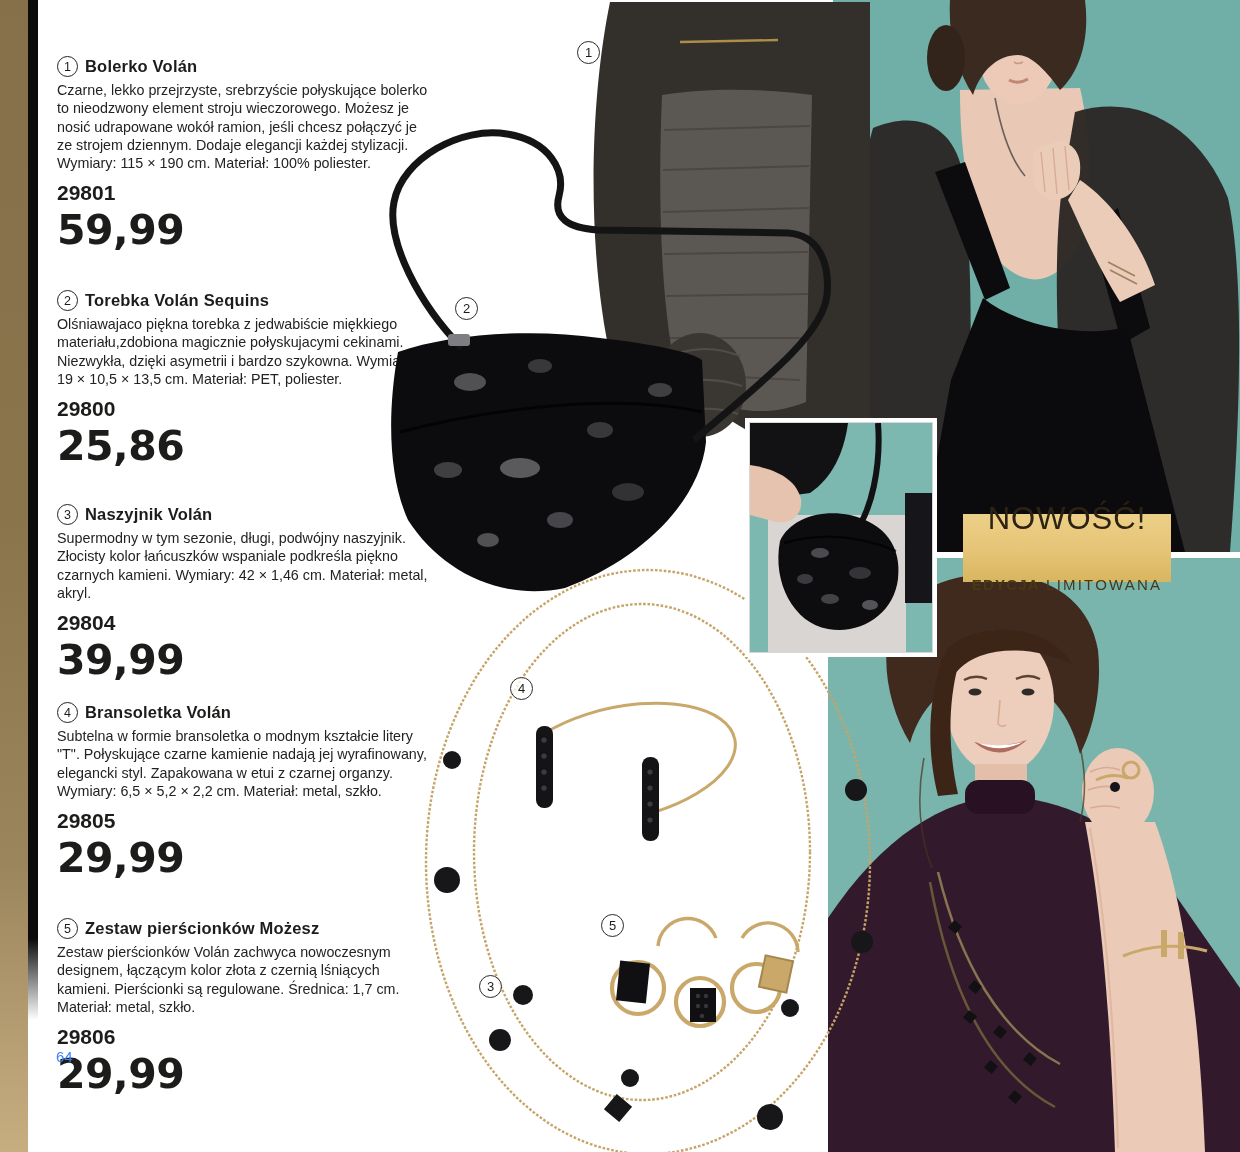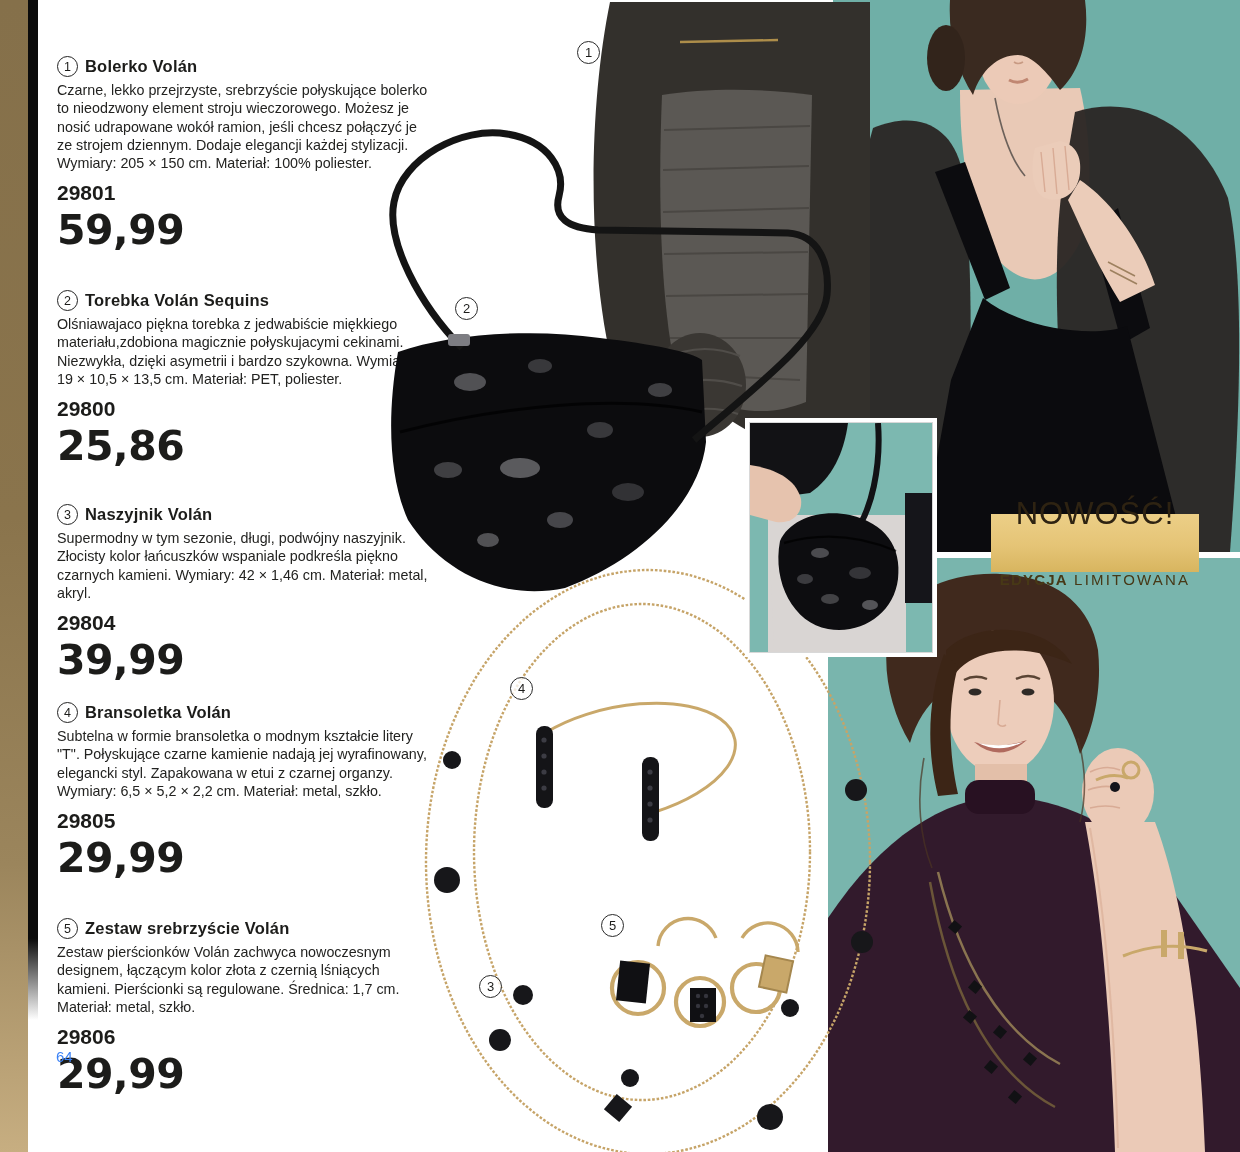--- a/index.html
+++ b/index.html
@@ -21,21 +21,21 @@
   .pagenum{position:absolute;left:40px;top:1048px;font-size:15px;color:#3b82f6;margin-left:16px;}
   
   .photo{position:absolute;overflow:hidden;z-index:10;}
   #photo-top{left:833px;top:0;width:407px;height:552px;background:#6fafa7;}
   #photo-bottom{left:828px;top:558px;width:412px;height:594px;background:#79b5ad;}
   
   .inset{position:absolute;left:745px;top:418px;width:192px;height:239px;background:#ffffff;
          z-index:30;box-sizing:border-box;padding:5px;}
   .inset-inner{width:100%;height:100%;outline:1px solid #d8d8d8;overflow:hidden;}
   
-  .badge{position:absolute;left:991px;top:514px;width:208px;height:58px;z-index:40;
+  .badge{position:absolute;left:963px;top:514px;width:208px;height:68px;z-index:40;
          background:linear-gradient(180deg,#eccf87 0%,#e5c476 55%,#d8b55f 100%);
          display:flex;flex-direction:column;align-items:center;justify-content:center;color:#2e2312;}
   .badge-l1{font-size:31px;letter-spacing:1px;line-height:34px;font-weight:400;}
   .badge-l2{font-size:15px;letter-spacing:2.2px;line-height:18px;color:#473816;margin-top:40px;}
   .badge-l2 b{font-weight:700;letter-spacing:1.2px;}
   
   #collage{position:absolute;left:370px;top:0;width:530px;height:1152px;z-index:20;pointer-events:none;}
   
   .callout{position:absolute;z-index:25;width:21px;height:21px;border:1.3px solid #2a2a2a;border-radius:50%;
            background:rgba(255,255,255,.78);display:flex;align-items:center;justify-content:center;
@@ -47,21 +47,21 @@
 <div id="stage">
 
   <div class="kraft"></div>
   <div class="kraft-line"></div>
 
   <div class="product" style="top:56px">
     <div class="p-title">
       <span class="p-num">1</span>
       <span>Bolerko Volán</span>
     </div>
-    <div class="p-desc">Czarne, lekko przejrzyste, srebrzyście połyskujące bolerko to nieodzwony element stroju wieczorowego. Możesz je nosić udrapowane wokół ramion, jeśli chcesz połączyć je ze strojem dziennym. Dodaje elegancji każdej stylizacji. Wymiary: 205 × 150 cm. Materiał: 100% poliester.</div>
+    <div class="p-desc">Czarne, lekko przejrzyste, srebrzyście połyskujące bolerko to nieodzwony element stroju wieczorowego. Możesz je nosić udrapowane wokół ramion, jeśli chcesz połączyć je ze strojem dziennym. Dodaje elegancji każdej stylizacji. Wymiary: 115 × 190 cm. Materiał: 100% poliester.</div>
     <div class="p-code">29801</div>
     <div class="p-price">59,99</div>
   </div>
 
   <div class="product" style="top:290px">
     <div class="p-title">
       <span class="p-num">2</span>
       <span>Torebka Volán Sequins</span>
     </div>
     <div class="p-desc">Olśniawajaco piękna torebka z jedwabiście miękkiego materiału,zdobiona magicznie połyskujacymi cekinami. Niezwykła, dzięki asymetrii i bardzo szykowna. Wymiary: 19 × 10,5 × 13,5 cm. Materiał: PET, poliester.</div>
@@ -85,21 +85,21 @@
       <span>Bransoletka Volán</span>
     </div>
     <div class="p-desc">Subtelna w formie bransoletka o modnym kształcie litery "T". Połyskujące czarne kamienie nadają jej wyrafinowany, elegancki styl. Zapakowana w etui z czarnej organzy. Wymiary: 6,5 × 5,2 × 2,2 cm. Materiał: metal, szkło.</div>
     <div class="p-code">29805</div>
     <div class="p-price">29,99</div>
   </div>
 
   <div class="product" style="top:918px">
     <div class="p-title">
       <span class="p-num">5</span>
-      <span>Zestaw srebrzyście Volán</span>
+      <span>Zestaw pierścionków Możesz</span>
     </div>
     <div class="p-desc">Zestaw pierścionków Volán zachwyca nowoczesnym designem, łączącym kolor złota z czernią lśniących kamieni. Pierścionki są regulowane. Średnica: 1,7 cm. Materiał: metal, szkło.</div>
     <div class="p-code">29806</div>
     <div class="p-price">29,99</div>
   </div>
 
   <div class="pagenum">64</div>
 
   <div class="photo" id="photo-top">
     <svg width="407" height="552" viewBox="0 0 407 552">

